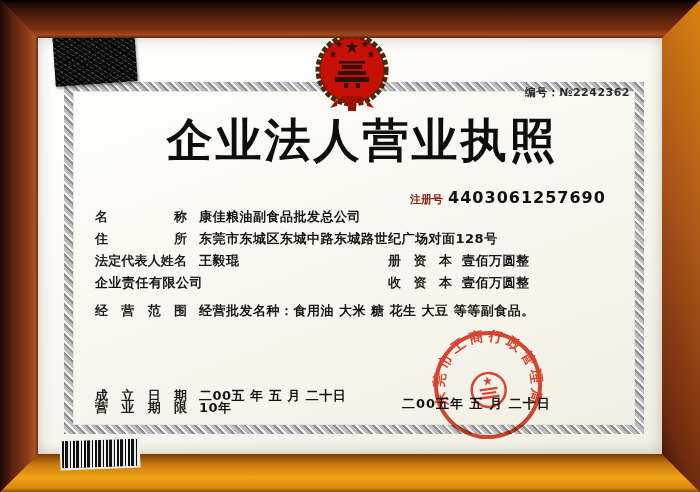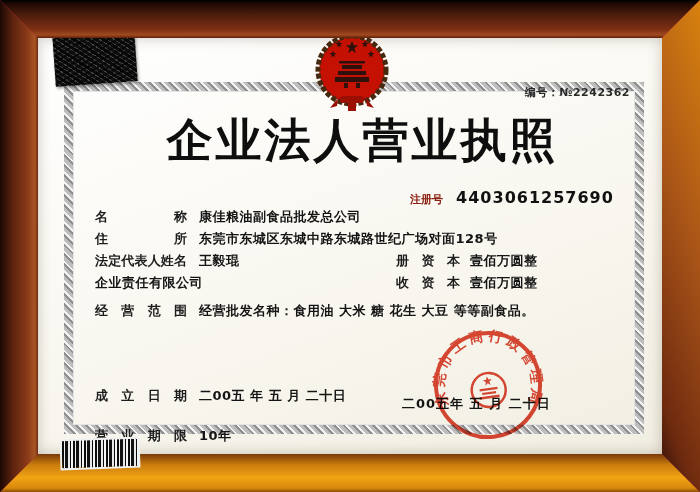--- a/index.html
+++ b/index.html
@@ -32,33 +32,33 @@
     box-shadow:inset 0 0 0 1px #e4e4e4;}
   .censor-block{position:absolute;left:16px;top:-6px;width:82px;height:52px;transform:rotate(-4deg);
     background:repeating-linear-gradient(37deg,#0d0d0d 0 3px,#4a4a4a 3px 4px,#161616 4px 7px,#5a5a5a 7px 8px),
                repeating-linear-gradient(-24deg,rgba(0,0,0,.7) 0 2px,rgba(120,120,120,.4) 2px 5px);
     background-blend-mode:multiply;box-shadow:1px 2px 3px rgba(0,0,0,.35);}
   .emblem{position:absolute;left:266px;top:-8px;width:96px;height:84px;}
   .serial{position:absolute;top:47px;right:32px;font-size:11px;font-weight:bold;color:#2a2a2a;letter-spacing:.5px;}
   .title{position:absolute;top:72px;left:0;width:100%;margin:0;text-align:center;
     font-size:46px;font-weight:900;color:#0e0e0e;letter-spacing:3px;padding-left:25px;}
   .reg-line{position:absolute;top:150px;left:372px;white-space:nowrap;}
-  .reg-label{font-size:11px;font-weight:bold;color:#8a2012;margin-right:8px;}
+  .reg-label{font-size:11px;font-weight:bold;color:#8a2012;margin-right:0;}
   .reg-num{font-size:16px;font-weight:800;color:#111;letter-spacing:1px;}
   
   .row{position:absolute;left:57px;display:flex;align-items:flex-end;white-space:nowrap;}
-  .row-right{position:absolute;left:358px;display:flex;align-items:center;white-space:nowrap;}
+  .row-right{position:absolute;left:350px;display:flex;align-items:center;white-space:nowrap;}
   .flabel{display:inline-block;width:92px;font-size:13px;font-weight:800;color:#1d1d1d;
     text-align:justify;text-align-last:justify;margin-right:12px;}
   .flabel-sm{display:inline-block;width:64px;font-size:13px;font-weight:800;color:#1d1d1d;
     text-align:justify;text-align-last:justify;margin-right:10px;}
   .fvalue{font-size:13px;font-weight:700;color:#141414;letter-spacing:.5px;}
   .r-name{top:170px}.r-addr{top:192px}.r-rep{top:214px}.r-type{top:236px}.r-scope{top:264px}
   .r-cap1{top:214px}.r-cap2{top:236px}
-  .r-est{top:349px}.r-term{top:389px}
+  .r-est{top:349px}.r-term{top:361px}
   .issue-date{position:absolute;left:364px;top:357px;font-size:13px;font-weight:700;color:#141414;
     letter-spacing:1px;white-space:nowrap;z-index:1;}
   .seal{position:absolute;left:393px;top:290px;width:114px;height:114px;z-index:3;
     opacity:.9;mix-blend-mode:multiply;transform:rotate(-8deg);}
   
   .barcode{position:absolute;left:62px;top:440px;width:76px;height:27px;z-index:6;transform:rotate(-2deg);
     background:repeating-linear-gradient(90deg,#0b0b0b 0 2px,#f2f2f2 2px 3px,#111 3px 6px,#e8e8e8 6px 8px,#0b0b0b 8px 9px,#f5f5f5 9px 11px);
     box-shadow:0 0 0 2px #f0f0f0;}
   .watermark{position:absolute;left:0;right:0;bottom:2px;z-index:10;text-align:center;
     font-size:40px;font-weight:bold;letter-spacing:1px;color:rgba(228,228,228,.92);

